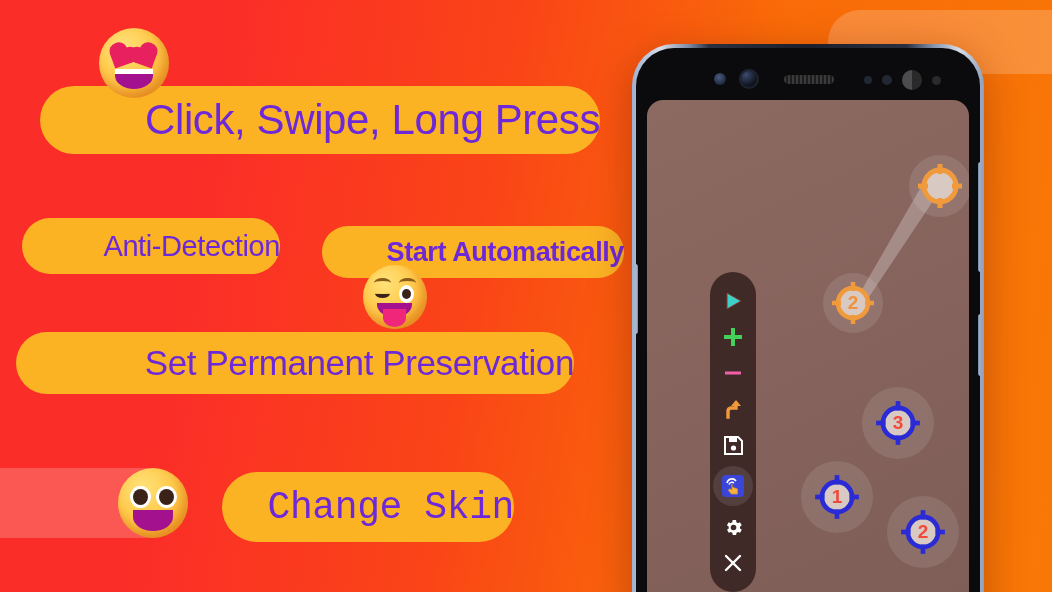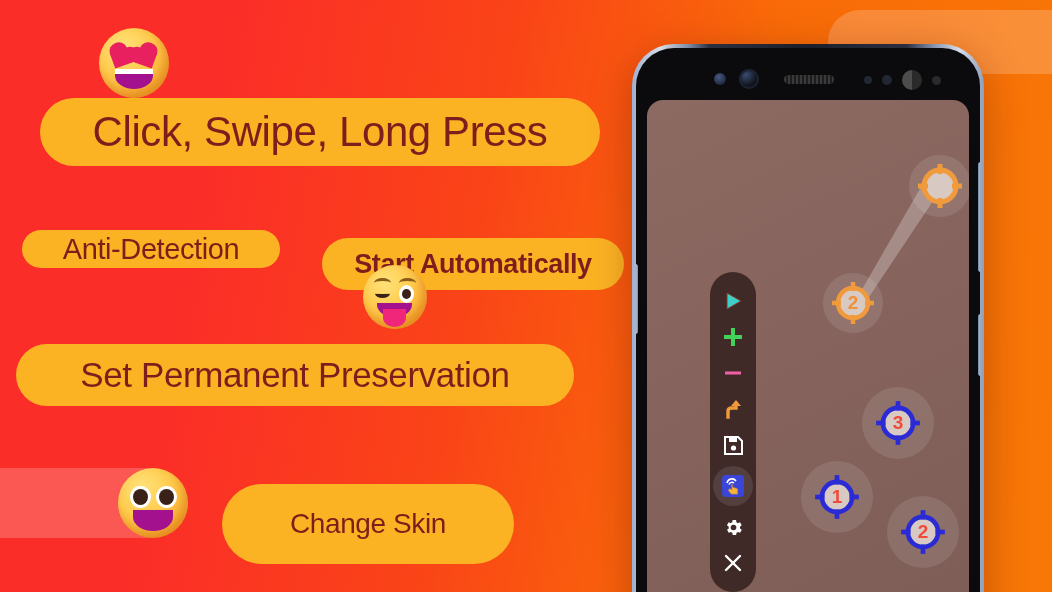--- a/index.html
+++ b/index.html
@@ -25,31 +25,30 @@
     border-radius:36px;
   }
 
   
   .pill {
     position:absolute;
     background:#fbb324;
     border-radius:999px;
     display:flex;
     align-items:center;
-    justify-content:center;
-    color:#7f1d1d;
+    justify-content:flex-end;
+    color:#6d28d9;
     white-space:nowrap;
     letter-spacing:-0.4px;
-    margin-top:12px;
   }
   #pill-click-swipe    { left:40px;  top:86px;  width:560px; height:68px; font-size:42px; }
-  #pill-anti-detection { left:22px;  top:218px; width:258px; height:38px; font-size:29px; }
+  #pill-anti-detection { left:22px;  top:218px; width:258px; height:56px; font-size:29px; }
   #pill-start-auto     { left:322px; top:226px; width:302px; height:52px; font-size:27px; font-weight:bold; }
   #pill-set-permanent  { left:16px;  top:332px; width:558px; height:62px; font-size:35px; }
-  #pill-change-skin    { left:222px; top:472px; width:292px; height:80px; font-size:28px; }
+  #pill-change-skin    { left:222px; top:472px; width:292px; height:70px; font-size:38px;font-family:Liberation Mono, monospace; }
 
   
   .emoji {
     position:absolute;
     border-radius:50%;
     background:radial-gradient(circle at 35% 28%, #ffe27a 0%, #ffcb4d 42%, #f9a82e 78%, #e8871d 100%);
     box-shadow:inset -4px -6px 10px rgba(190,90,10,0.35);
   }
   #emoji-heart-eyes { left:99px;  top:28px;  width:70px; height:70px; }
   #emoji-wink-tongue{ left:363px; top:265px; width:64px; height:64px; }

